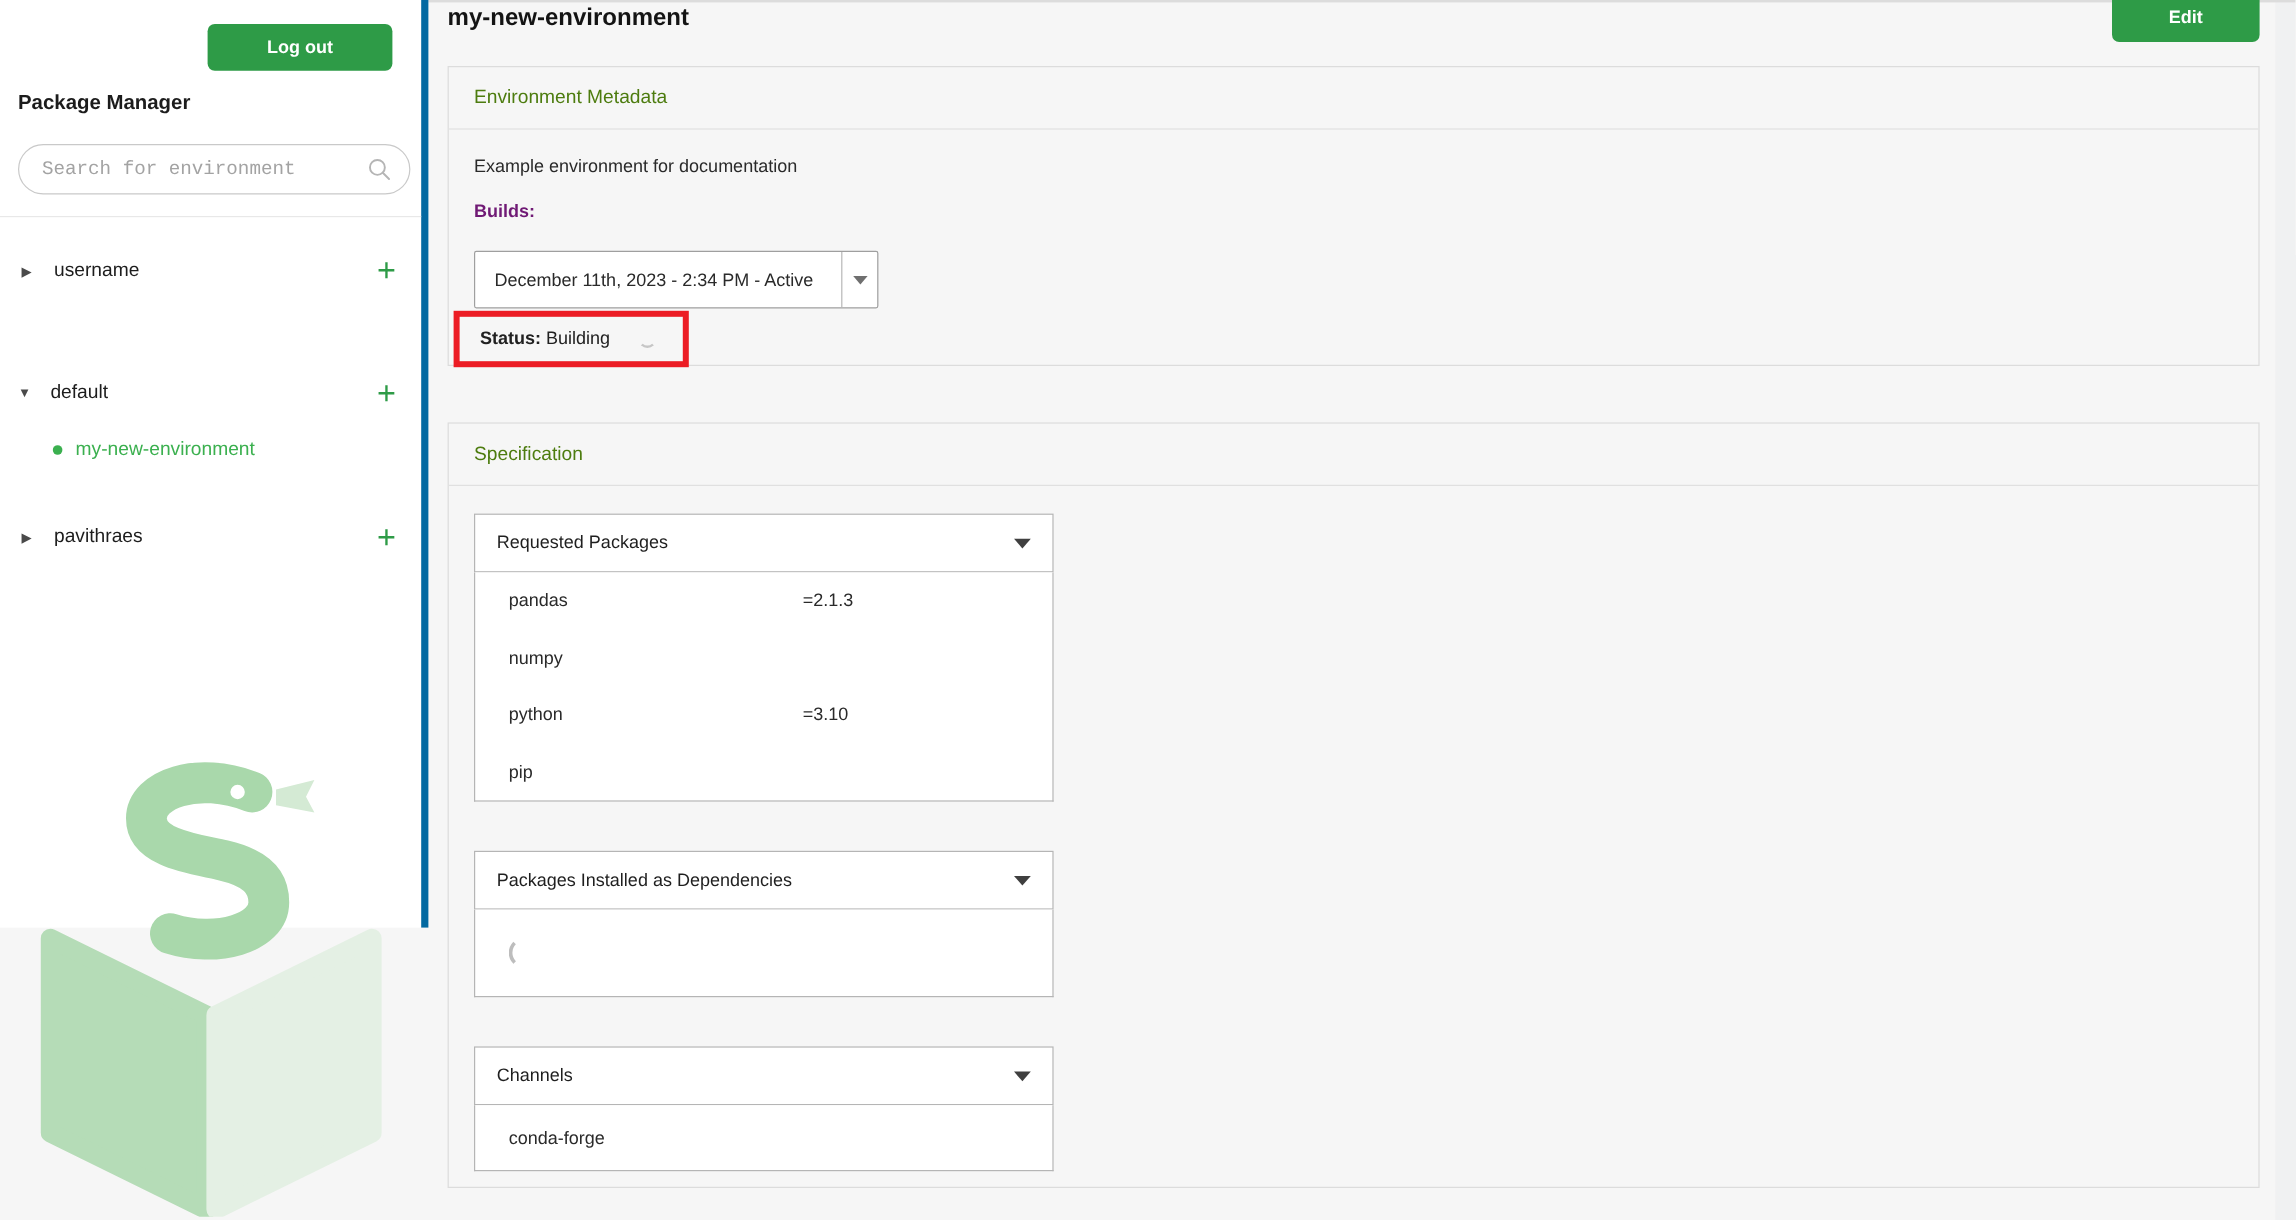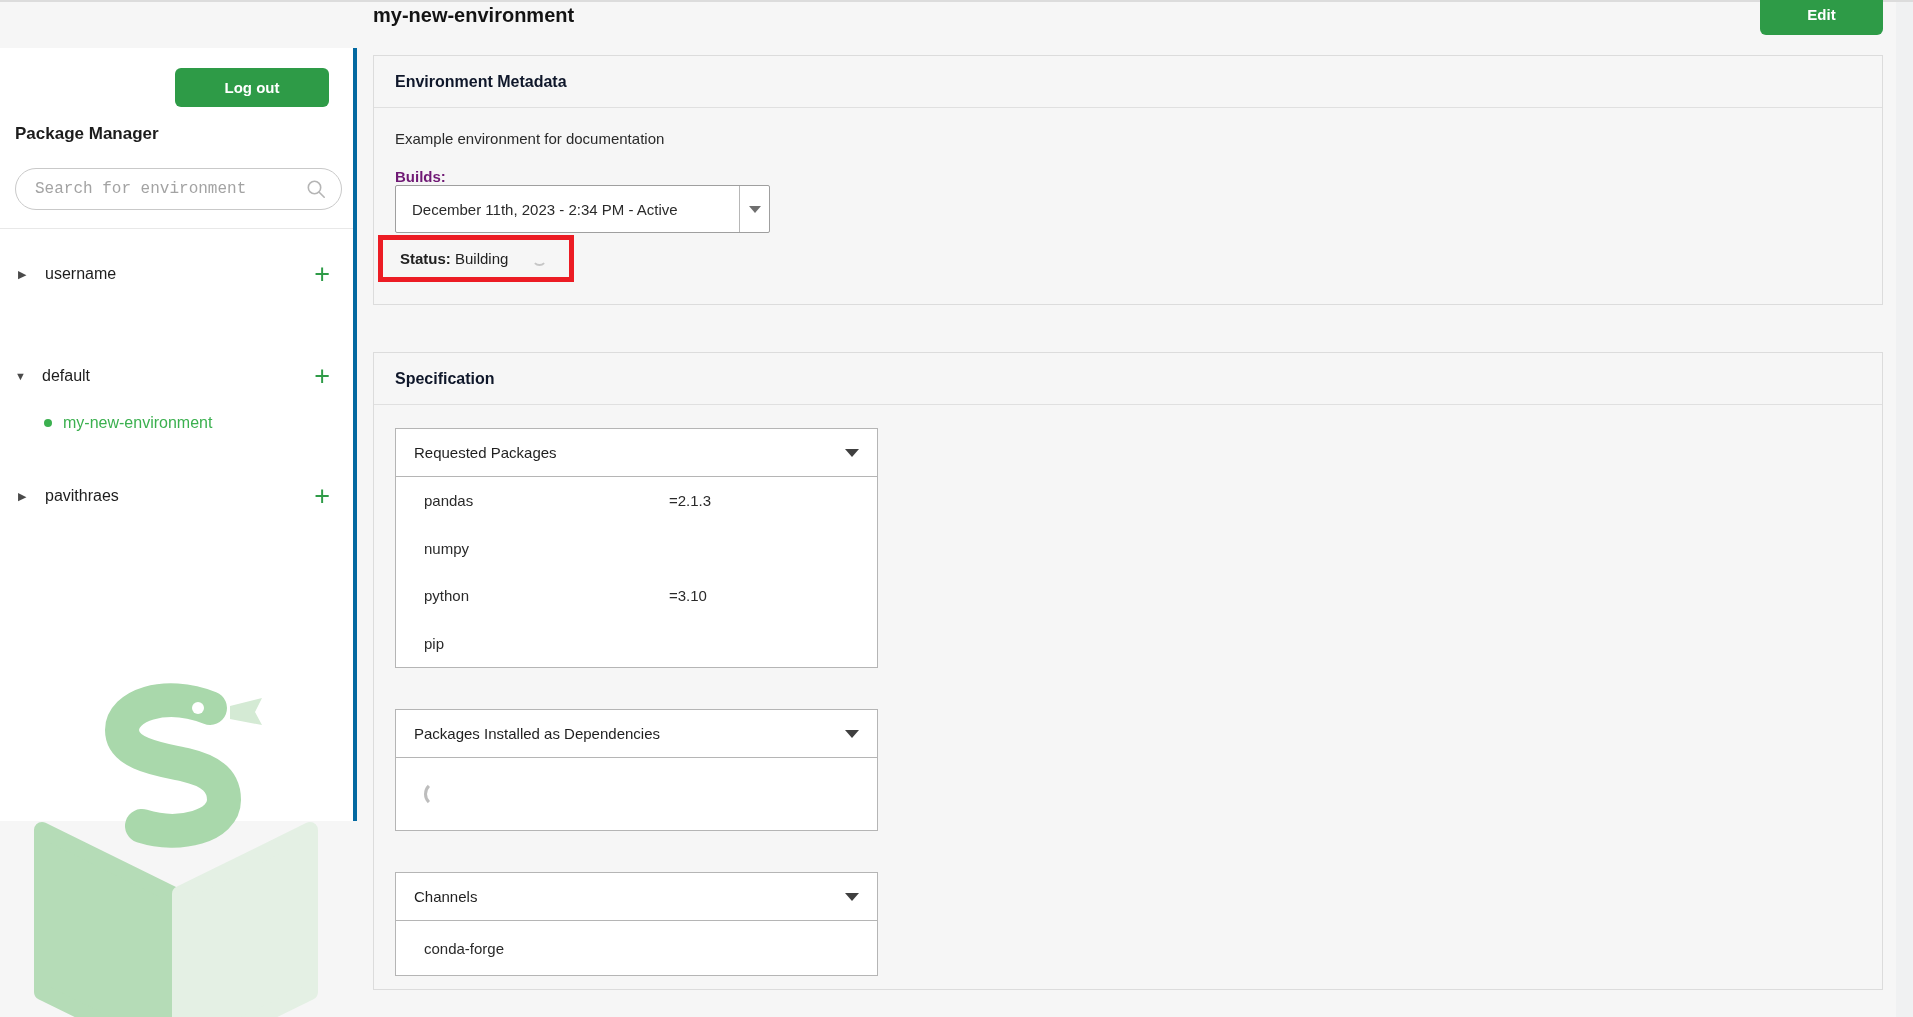--- a/index.html
+++ b/index.html
@@ -8,21 +8,21 @@
     position:relative; overflow:hidden;
     background:#f6f6f6;
     font-family:"Liberation Sans", sans-serif;
     color:#1f1f1f;
   }
   body::before { content:""; position:absolute; top:0; left:0; right:0; height:2px; background:#dcdcdc; z-index:5; }
 
   
   .sidebar {
     position:absolute; left:0; top:0; width:357px; height:773px;
-    background:#ffffff; border-right:4px solid #0369a1; z-index:10;margin-top:48px;
+    background:#ffffff; border-right:6px solid #0369a1; z-index:10;
   }
   .logout-btn {
     position:absolute; top:20px; right:24px; width:154px; height:39px;
     background:#2e9b47; color:#fff; border:none; border-radius:6px;
     font-family:inherit; font-size:15px; font-weight:700; cursor:pointer;
   }
   .pm-heading { position:absolute; top:76px; left:15px; font-size:17px; font-weight:700; color:#1c1c1c; }
   .search-pill {
     position:absolute; top:120px; left:15px; width:327px; height:42px;
     border:1px solid #c9c9c9; border-radius:21px; background:#fff;
@@ -57,27 +57,27 @@
   .page-title { position:absolute; left:16px; top:4px; font-size:20px; font-weight:700; color:#141414; z-index:2; }
   .edit-btn {
     position:absolute; right:30px; top:-7px; width:123px; height:42px;
     background:#2e9b47; color:#fff; border:none; border-radius:6px;
     font-family:inherit; font-size:15px; font-weight:700; cursor:pointer; z-index:6;
   }
 
   .card { position:absolute; left:16px; right:30px; background:#f6f6f6; border:1px solid #dcdcdc; }
   .card-meta { top:55px; height:250px; }
   .card-spec { top:352px; height:638px; }
-  .card-header { padding:17px 21px 16px; font-size:16px; font-weight:700; color:#0f172a; border-bottom:1px solid #e0e0e0; }
+  .card-header { padding:17px 21px 16px; font-size:16px; font-weight:400; color:#4d7c0f; border-bottom:1px solid #e0e0e0; }
   .card-body { padding:22px 21px 0; }
 
   .meta-desc { font-size:15px; color:#2a2a2a; }
   .builds-label { margin-top:21px; font-size:15px; font-weight:700; color:#701a75; }
   .build-select {
-    margin-top:0; width:375px; height:48px; background:#fff;
+    margin-top:24px; width:337px; height:48px; background:#fff;
     border:1px solid #9f9f9f; border-radius:2px; display:flex; align-items:stretch; cursor:pointer;
   }
   .build-select .sel-text { flex:1; display:flex; align-items:center; padding-left:16px; font-size:15px; color:#2a2a2a; }
   .sel-arrow-box { width:30px; border-left:1px solid #b7b7b7; display:flex; align-items:center; justify-content:center; }
   .tri-down-sm { width:0; height:0; border-left:6px solid transparent; border-right:6px solid transparent; border-top:7px solid #6f6f6f; }
 
   .status-annot {
     margin-top:2px; margin-left:-17px; display:inline-flex; align-items:center; gap:24px;
     border:5px solid #ec1c24; padding:10px 22px 10px 17px;
   }

